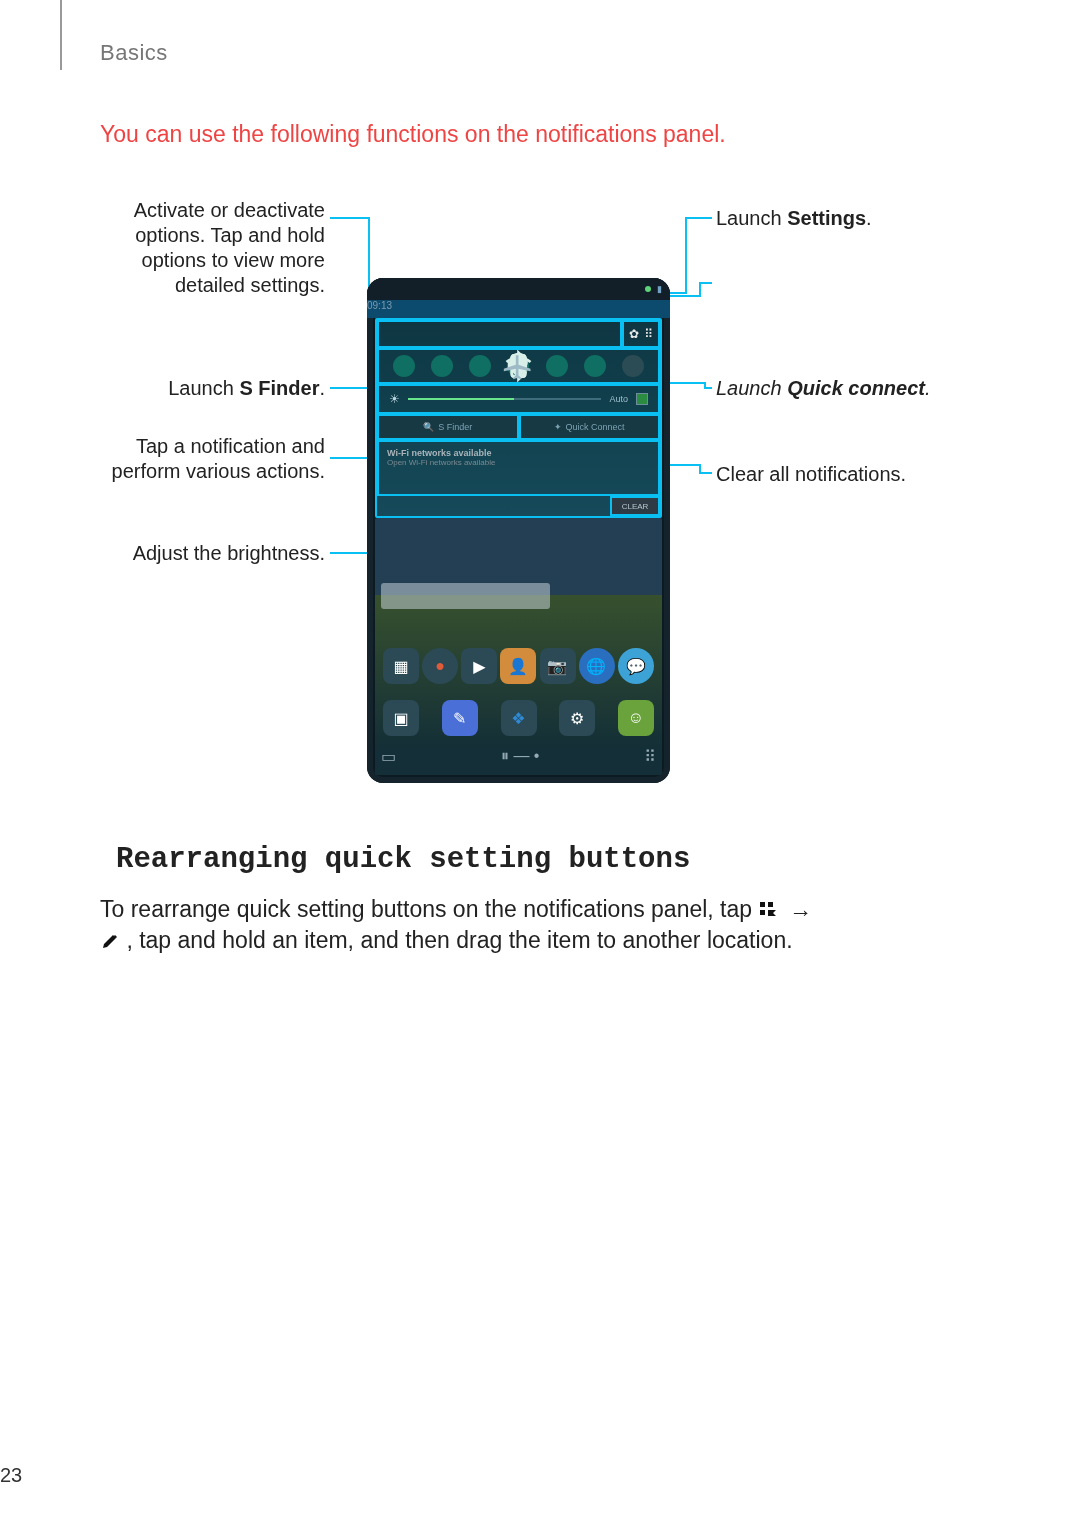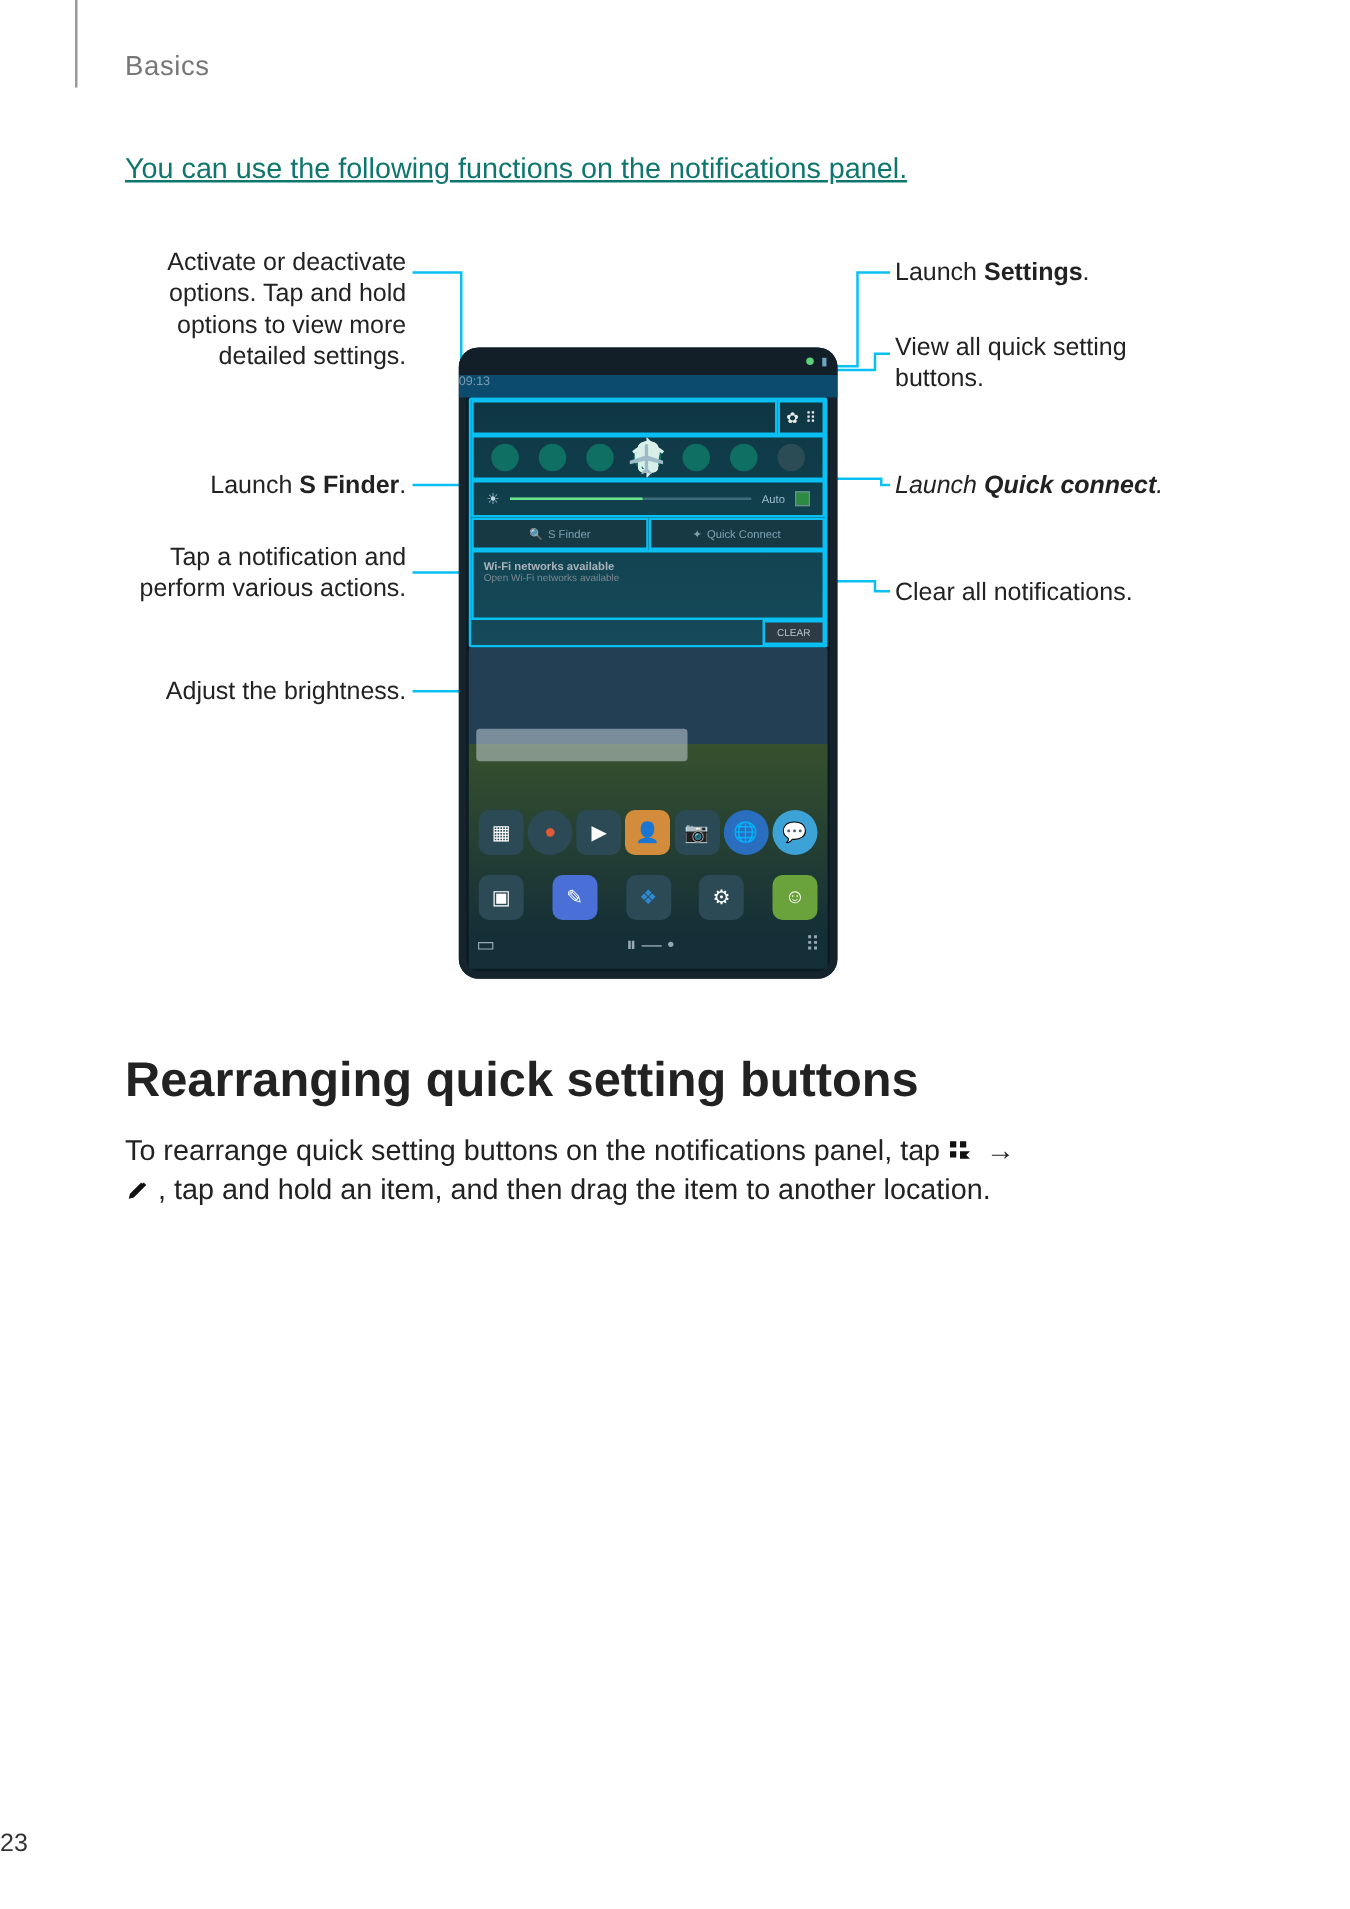--- a/index.html
+++ b/index.html
@@ -25,23 +25,22 @@
     border-left: 2px solid #999;
   }
   .breadcrumb {
     font-size: 22px;
     color: #777;
     letter-spacing: 0.5px;
     margin-bottom: 55px;
   }
   .intro {
     font-size: 23px;
-    color: #0f766e;
+    color: #ef4444;
     margin-bottom: 40px;
-    text-decoration: underline;
   }
   .diagram {
     position: relative;
     width: 880px;
     height: 620px;
     margin-bottom: 35px;
   }
   .diagram svg {
     position: absolute;
     inset: 0;
@@ -230,24 +229,25 @@
     position: absolute;
     font-size: 20px;
     color: #222;
     line-height: 1.25;
   }
   .callout.left { text-align: right; }
   .callout.right { text-align: left; }
   .callout b { font-weight: 700; }
 
   .h2 {
-    font-size: 39px;
+    font-size: 29px;
     font-weight: 700;
     color: #222;
-    margin: 30px 0 18px 0;
+    margin: 30px 0 18px 16px;
+    font-family: Liberation Mono, monospace;
   }
   .para {
     font-size: 23px;
     color: #222;
     line-height: 1.35;
   }
   .inline-ic {
     display: inline-block;
     vertical-align: -3px;
     width: 20px; height: 20px;
@@ -404,23 +404,20 @@
     </div>
     <div class="callout left" style="left:0; top:246px; width:225px;">
       <span>Tap a notification and perform various actions.</span>
     </div>
     <div class="callout left" style="left:0; top:353px; width:225px;">
       <span>Adjust the brightness.</span>
     </div>
 
     <div class="callout right" style="left:616px; top:18px; width:250px;">
       <span>Launch </span><b>Settings</b><span>.</span>
-    </div>
-    <div class="callout right" style="left:616px; top:78px; width:250px;">
-      <span>View all quick setting buttons.</span>
     </div>
     <div class="callout right" style="left:616px; top:188px; width:260px;font-style:italic;">
       <span>Launch </span><b>Quick connect</b><span>.</span>
     </div>
     <div class="callout right" style="left:616px; top:274px; width:250px;">
       <span>Clear all notifications.</span>
     </div>
   </div>
 
   <div class="h2">Rearranging quick setting buttons</div>

